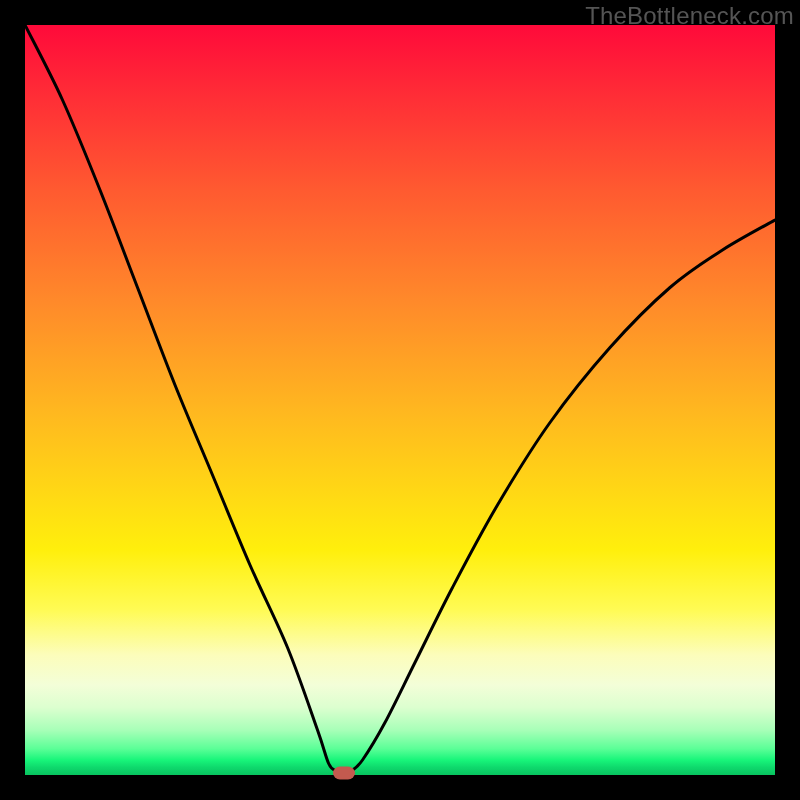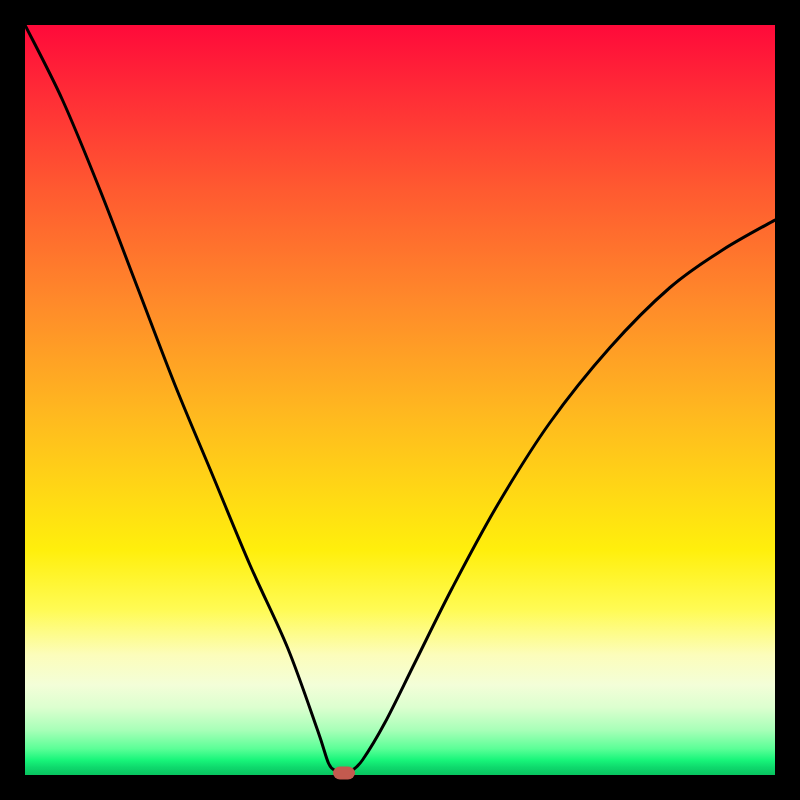--- a/index.html
+++ b/index.html
@@ -80,13 +80,14 @@
   <div class="plot">
 
     <svg class="curve-svg" viewBox="0 0 750 750" preserveAspectRatio="none">
       <path id="left-path" fill="none" stroke="#000" stroke-width="3" stroke-linecap="round" stroke-linejoin="round" d="M 0.00 0.00 C 6.25 12.50, 25.00 47.50, 37.50 75.00 C 50.00 102.50, 62.50 133.75, 75.00 165.00 C 87.50 196.25, 100.00 230.00, 112.50 262.50 C 125.00 295.00, 137.50 328.75, 150.00 360.00 C 162.50 391.25, 175.00 420.00, 187.50 450.00 C 200.00 480.00, 212.50 511.25, 225.00 540.00 C 237.50 568.75, 251.25 595.00, 262.50 622.50 C 273.75 650.00, 285.63 685.63, 292.50 705.00 C 299.38 724.38, 300.63 731.88, 303.75 738.75 C 306.88 745.63, 310.00 745.00, 311.25 746.25"></path>
       <path id="right-path" fill="none" stroke="#000" stroke-width="3" stroke-linecap="round" stroke-linejoin="round" d="M 326.25 746.25 C 328.13 744.38, 331.88 743.13, 337.50 735.00 C 343.13 726.88, 351.25 713.75, 360.00 697.50 C 368.75 681.25, 378.75 660.00, 390.00 637.50 C 401.25 615.00, 413.75 588.75, 427.50 562.50 C 441.25 536.25, 456.25 507.50, 472.50 480.00 C 488.75 452.50, 506.25 423.75, 525.00 397.50 C 543.75 371.25, 565.00 345.00, 585.00 322.50 C 605.00 300.00, 626.25 278.75, 645.00 262.50 C 663.75 246.25, 680.00 236.25, 697.50 225.00 C 715.00 213.75, 741.25 200.00, 750.00 195.00"></path>
     </svg>
 
     <div id="marker" class="marker" style="left: 318.75px; top: 747.75px;"></div>
   </div>
 
+  <div class="watermark">TheBottleneck.com</div>
 </div>
 
 </body></html>

